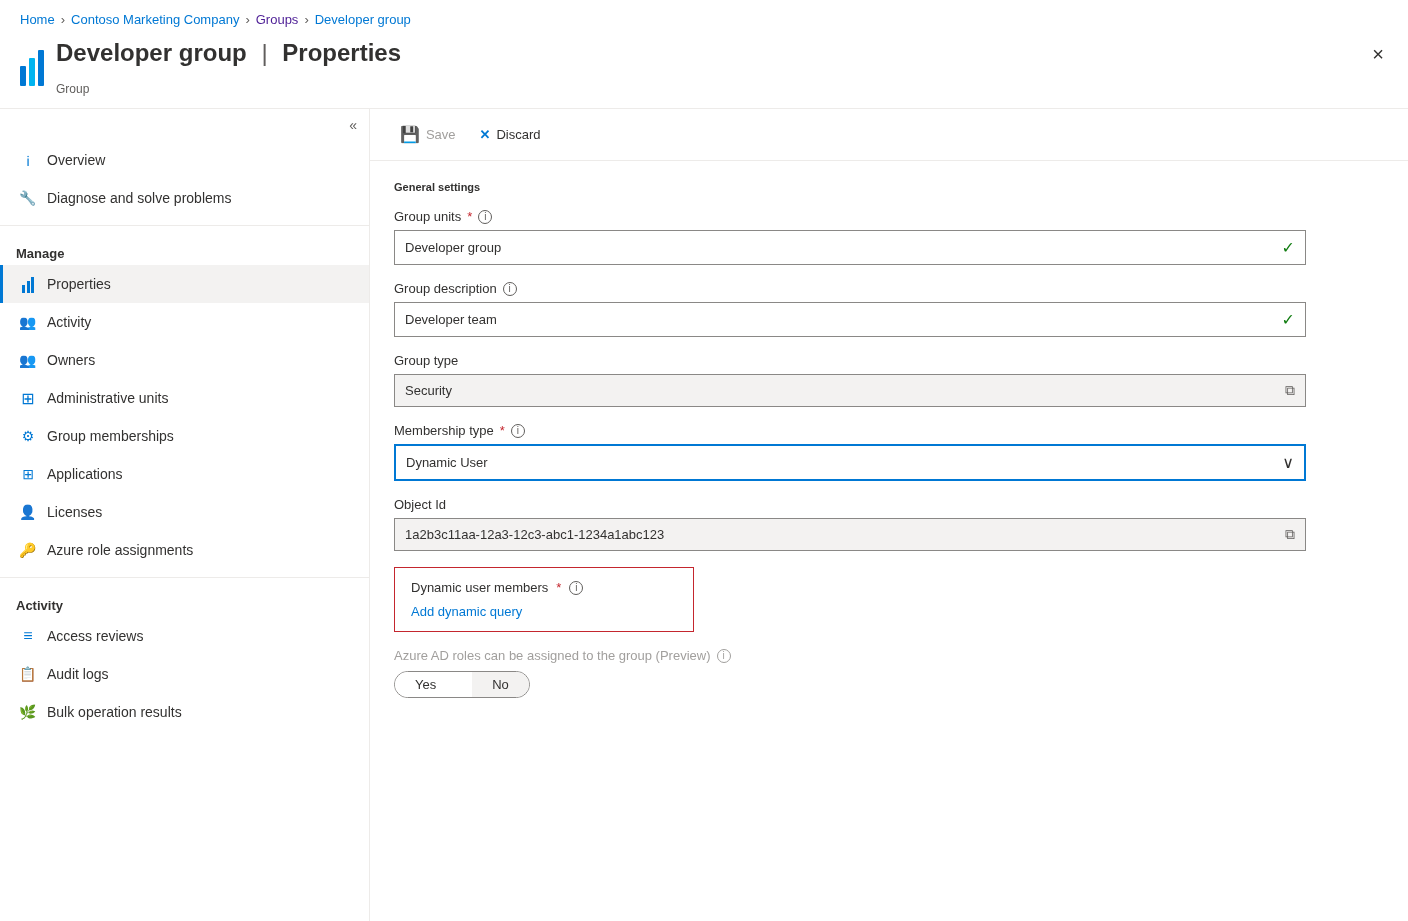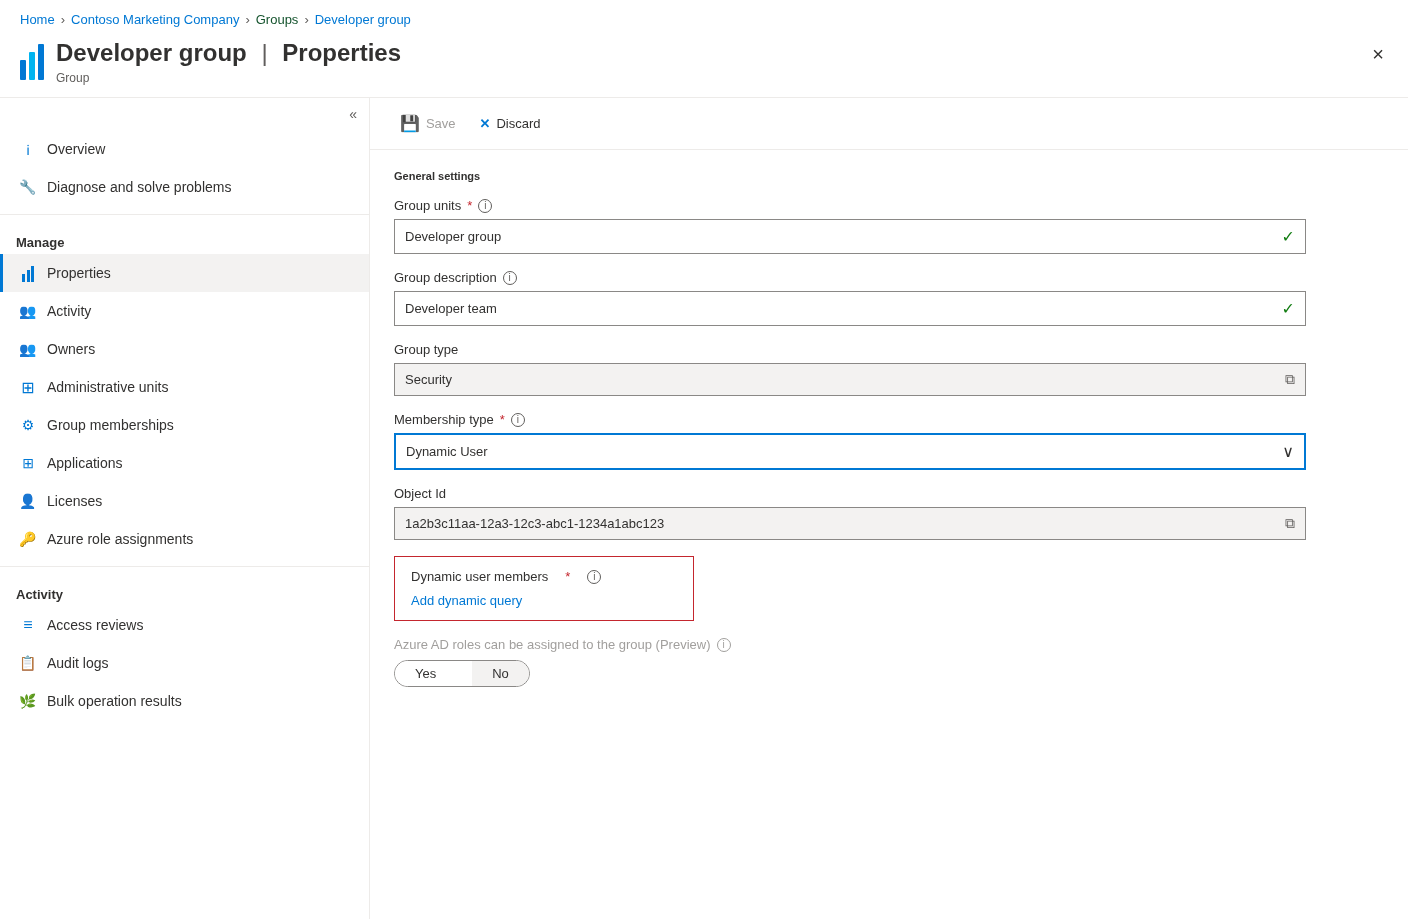--- a/index.html
+++ b/index.html
@@ -12,21 +12,21 @@
     }
     .breadcrumb span { color: #605e5c; }
 
     .page-header {
       display: flex; align-items: flex-start; justify-content: space-between;
       padding: 4px 20px 12px 20px;
       border-bottom: 1px solid #edebe9;
     }
     .page-header-left { display: flex; align-items: center; gap: 12px; }
     .page-title-area h1 { font-size: 24px; font-weight: 600; color: #323130; }
-    .page-title-area .subtitle { font-size: 12px; color: #605e5c; margin-top: 4px; }
+    .page-title-area .subtitle { font-size: 12px; color: #605e5c; margin-top: 15px; }
     .close-btn { background: none; border: none; cursor: pointer; font-size: 20px; color: #323130; padding: 4px; }
 
     .logo-icon {
       display: flex; gap: 3px; align-items: flex-end; height: 36px;
     }
     .logo-bar {
       width: 6px; background: #0078d4; border-radius: 1px;
     }
     .logo-bar:nth-child(1) { height: 20px; }
     .logo-bar:nth-child(2) { height: 28px; background: #00b4f0; }
@@ -128,21 +128,21 @@
     .copy-icon { color: #605e5c; cursor: pointer; font-size: 14px; }
 
     .dynamic-members-box {
       border: 1.5px solid #c4262e;
       padding: 12px 16px;
       margin-bottom: 16px;
       display: inline-block;
       min-width: 300px;
     }
     .dynamic-members-label {
-      display: flex; align-items: center; gap: 17px;
+      display: flex; align-items: center; gap: 8px;
       font-size: 13px; color: #323130; margin-bottom: 8px;
     }
     .add-query-link {
       color: #0078d4; cursor: pointer; font-size: 13px;
       background: none; border: none; padding: 0;
       text-decoration: none;
     }
 
     .azure-ad-label {
       font-size: 13px; color: #a19f9d; margin-bottom: 8px;
@@ -166,21 +166,21 @@
     .icon-green { color: #107c10; }
   </style>
 </head>
 <body>
 
 <div class="breadcrumb">
   <a href="#" style="color:#0078d4;text-decoration:none;">Home</a>
   <span>›</span>
   <a href="#" style="color:#0078d4;text-decoration:none;">Contoso Marketing Company</a>
   <span>›</span>
-  <a href="#" style="color:#14532d;text-decoration:none;">Groups</a>
+  <a href="#" style="color:#4c1d95;text-decoration:none;">Groups</a>
   <span>›</span>
   <a href="#" style="color:#0078d4;text-decoration:none;">Developer group</a>
 </div>
 
 <div class="page-header">
   <div class="page-header-left">
     <div class="logo-icon">
       <div class="logo-bar"></div>
       <div class="logo-bar"></div>
       <div class="logo-bar"></div>

